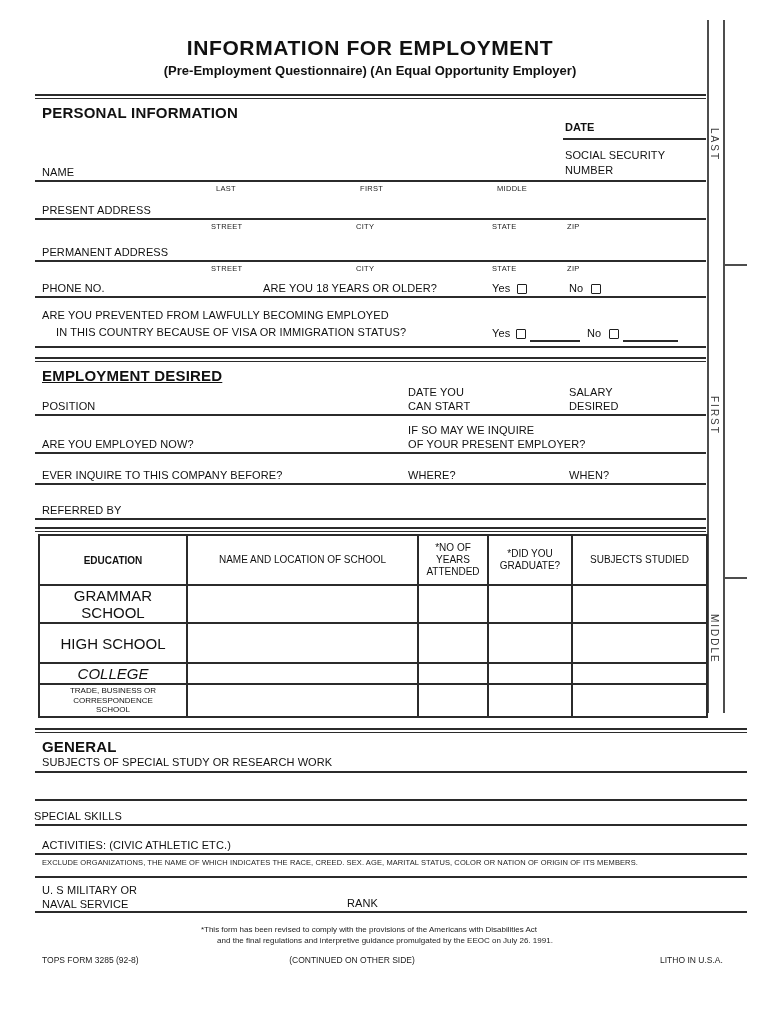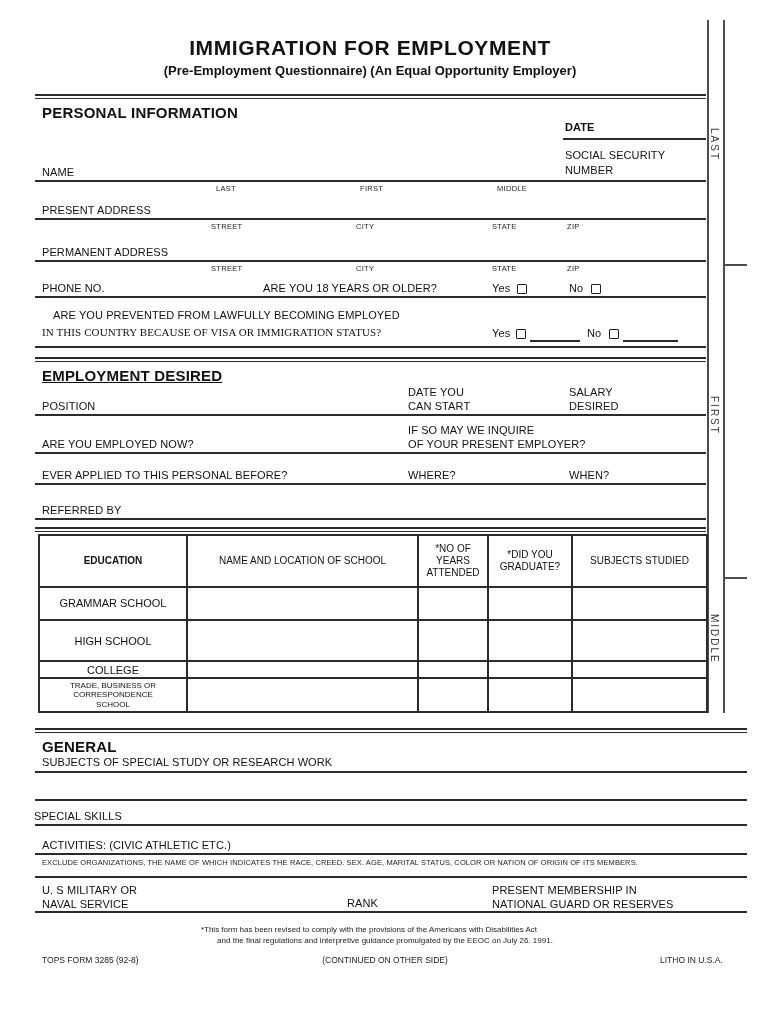--- a/index.html
+++ b/index.html
@@ -17,34 +17,34 @@
   .dbl { height:5px; border-top:2px solid #2b2b2b; border-bottom:1.5px solid #2b2b2b; }
   .checkbox { display:inline-block; width:10px; height:10px; border:1.8px solid #1f1f1f; border-radius:1px; vertical-align:-1px; background:#fff; }
   .pre { white-space:pre-line; }
   .rail { width:1.5px; background:#4d4d4d; }
   .rail-label { writing-mode:vertical-rl; font-size:10px; letter-spacing:2px; color:#3a3a3a; white-space:nowrap; }
   .tick { height:1.5px; background:#4d4d4d; }
   table.edu { border-collapse:collapse; table-layout:fixed; }
   table.edu td { border:2px solid #2b2b2b; text-align:center; vertical-align:middle; padding:1px 3px; }
   .edu-hdr { font-size:10px; color:#111; line-height:1.2; }
   .edu-title { font-size:10px; font-weight:bold; }
-  .edu-row { font-size:11px; }
+  .edu-row { font-size:15px; }
   .edu-row-sm { font-size:8px; line-height:1.2; }
   .small-note { font-size:7.5px; color:#222; letter-spacing:0.1px; white-space:nowrap; }
   .foot { font-size:8px; color:#222; white-space:nowrap; }
   .foot2 { font-size:8.5px; color:#222; white-space:nowrap; }
   .center { text-align:center; }
 </style>
 </head>
 <body>
 
 <div class="page">
 
   <div class="abs center" style="left:0; top:36px; width:740px;">
-    <div style="font-size:21px; font-weight:bold; letter-spacing:0.6px;">IMMIGRATION FOR EMPLOYMENT</div>
+    <div style="font-size:21px; font-weight:bold; letter-spacing:0.6px;">INFORMATION FOR EMPLOYMENT</div>
     <div style="font-size:13px; font-weight:bold; margin-top:3px;">(Pre-Employment Questionnaire) (An Equal Opportunity Employer)</div>
   </div>
 
   <div class="abs rail" style="left:707px; top:20px; height:693px;"></div>
   <div class="abs rail" style="left:723px; top:20px; height:693px;"></div>
   <div class="abs rail-label" style="left:709px; top:128px;">LAST</div>
   <div class="abs rail-label" style="left:709px; top:396px;">FIRST</div>
   <div class="abs rail-label" style="left:709px; top:614px;">MIDDLE</div>
   <div class="abs tick" style="left:723px; top:264px; width:24px;"></div>
   <div class="abs tick" style="left:723px; top:577px; width:24px;"></div>
@@ -79,22 +79,22 @@
   <div class="abs sub" style="left:567px; top:264px;">ZIP</div>
 
   <div class="abs lbl" style="left:42px; top:282px;">PHONE NO.</div>
   <div class="abs lbl" style="left:263px; top:282px;">ARE YOU 18 YEARS OR OLDER?</div>
   <div class="abs lbl" style="left:492px; top:282px;">Yes</div>
   <span class="abs checkbox" style="left:517px; top:284px;"></span>
   <div class="abs lbl" style="left:569px; top:282px;">No</div>
   <span class="abs checkbox" style="left:591px; top:284px;"></span>
   <div class="abs hline" style="left:35px; top:296px; width:671px;"></div>
 
-  <div class="abs lbl" style="left:53px; top:309px;text-align:center;">ARE YOU PREVENTED  FROM LAWFULLY BECOMING EMPLOYED</div>
-  <div class="abs lbl" style="left:42px; top:326px;font-family:Liberation Serif, serif;">IN THIS COUNTRY BECAUSE OF VISA OR IMMIGRATION STATUS?</div>
+  <div class="abs lbl" style="left:42px; top:309px;text-align:center;">ARE YOU PREVENTED  FROM LAWFULLY BECOMING EMPLOYED</div>
+  <div class="abs lbl" style="left:56px; top:326px;">IN THIS COUNTRY BECAUSE OF VISA OR IMMIGRATION STATUS?</div>
   <div class="abs lbl" style="left:492px; top:327px;">Yes</div>
   <span class="abs checkbox" style="left:516px; top:329px;"></span>
   <div class="abs hline" style="left:530px; top:340px; width:50px;"></div>
   <div class="abs lbl" style="left:587px; top:327px;">No</div>
   <span class="abs checkbox" style="left:609px; top:329px;"></span>
   <div class="abs hline" style="left:623px; top:340px; width:55px;"></div>
   <div class="abs hline" style="left:35px; top:346px; width:671px;"></div>
 
   <div class="abs dbl" style="left:35px; top:357px; width:671px;"></div>
   <div class="abs h1" style="left:42px; top:367px;text-decoration:underline;">EMPLOYMENT DESIRED</div>
@@ -104,21 +104,21 @@
   <div class="abs lbl pre" style="left:569px; top:385px; line-height:1.3;">SALARY
 DESIRED</div>
   <div class="abs lbl" style="left:42px; top:400px;">POSITION</div>
   <div class="abs hline" style="left:35px; top:414px; width:671px;"></div>
 
   <div class="abs lbl pre" style="left:408px; top:423px; line-height:1.3;">IF SO MAY WE INQUIRE
 OF YOUR PRESENT EMPLOYER?</div>
   <div class="abs lbl" style="left:42px; top:438px;">ARE YOU EMPLOYED NOW?</div>
   <div class="abs hline" style="left:35px; top:452px; width:671px;"></div>
 
-  <div class="abs lbl" style="left:42px; top:469px;">EVER APPLIED TO THIS PERSONAL BEFORE?</div>
+  <div class="abs lbl" style="left:42px; top:469px;">EVER INQUIRE TO THIS COMPANY BEFORE?</div>
   <div class="abs lbl" style="left:408px; top:469px;">WHERE?</div>
   <div class="abs lbl" style="left:569px; top:469px;">WHEN?</div>
   <div class="abs hline" style="left:35px; top:483px; width:671px;"></div>
 
   <div class="abs lbl" style="left:42px; top:504px;">REFERRED BY</div>
   <div class="abs hline" style="left:35px; top:518px; width:671px;"></div>
 
   <div class="abs dbl" style="left:35px; top:527px; width:671px;"></div>
   <table class="edu abs" style="left:38px; top:534px; width:668px; height:179px;">
     <colgroup>
@@ -146,21 +146,21 @@
       <td></td>
       <td></td>
     </tr>
     <tr style="height:40px;">
       <td class="edu-row">HIGH SCHOOL</td>
       <td></td>
       <td></td>
       <td></td>
       <td></td>
     </tr>
-    <tr style="height:15px;">
+    <tr style="height:15px;font-style:italic;">
       <td class="edu-row">COLLEGE</td>
       <td></td>
       <td></td>
       <td></td>
       <td></td>
     </tr>
     <tr style="height:33px;">
       <td class="edu-row-sm pre">TRADE, BUSINESS OR
 CORRESPONDENCE
 SCHOOL</td>
@@ -182,23 +182,21 @@
   <div class="abs hline" style="left:35px; top:824px; width:712px;"></div>
 
   <div class="abs lbl" style="left:42px; top:839px;">ACTIVITIES: (CIVIC ATHLETIC ETC.)</div>
   <div class="abs hline" style="left:35px; top:853px; width:712px;"></div>
   <div class="abs small-note" style="left:42px; top:858px;">EXCLUDE ORGANIZATIONS, THE NAME OF WHICH INDICATES THE RACE, CREED. SEX. AGE, MARITAL STATUS, COLOR OR NATION OF ORIGIN OF ITS MEMBERS.</div>
   <div class="abs hline" style="left:35px; top:876px; width:712px;"></div>
 
   <div class="abs lbl pre" style="left:42px; top:883px; line-height:1.3;">U. S MILITARY OR
 NAVAL SERVICE</div>
   <div class="abs lbl" style="left:347px; top:897px;">RANK</div>
-  <div class="abs lbl pre" style="left:492px; top:883px; line-height:1.3;">PRESENT MEMBERSHIP IN
-NATIONAL GUARD OR RESERVES</div>
   <div class="abs hline" style="left:35px; top:911px; width:712px;"></div>
 
   <div class="abs foot center" style="left:0; top:925px; width:738px;">*This form has been revised to comply with the provisions of the Americans with Disabilities Act</div>
   <div class="abs foot center" style="left:0; top:936px; width:770px;">and the final regulations and interpretive guidance promulgated by the EEOC on July 26. 1991.</div>
   <div class="abs foot2" style="left:42px; top:955px;">TOPS FORM 3285 (92-8)</div>
-  <div class="abs foot2 center" style="left:0; top:955px; width:770px;">(CONTINUED ON OTHER SIDE)</div>
+  <div class="abs foot2 center" style="left:0; top:955px; width:704px;">(CONTINUED ON OTHER SIDE)</div>
   <div class="abs foot2" style="left:660px; top:955px;">LITHO IN U.S.A.</div>
 
 </div>
 
 </body></html>

